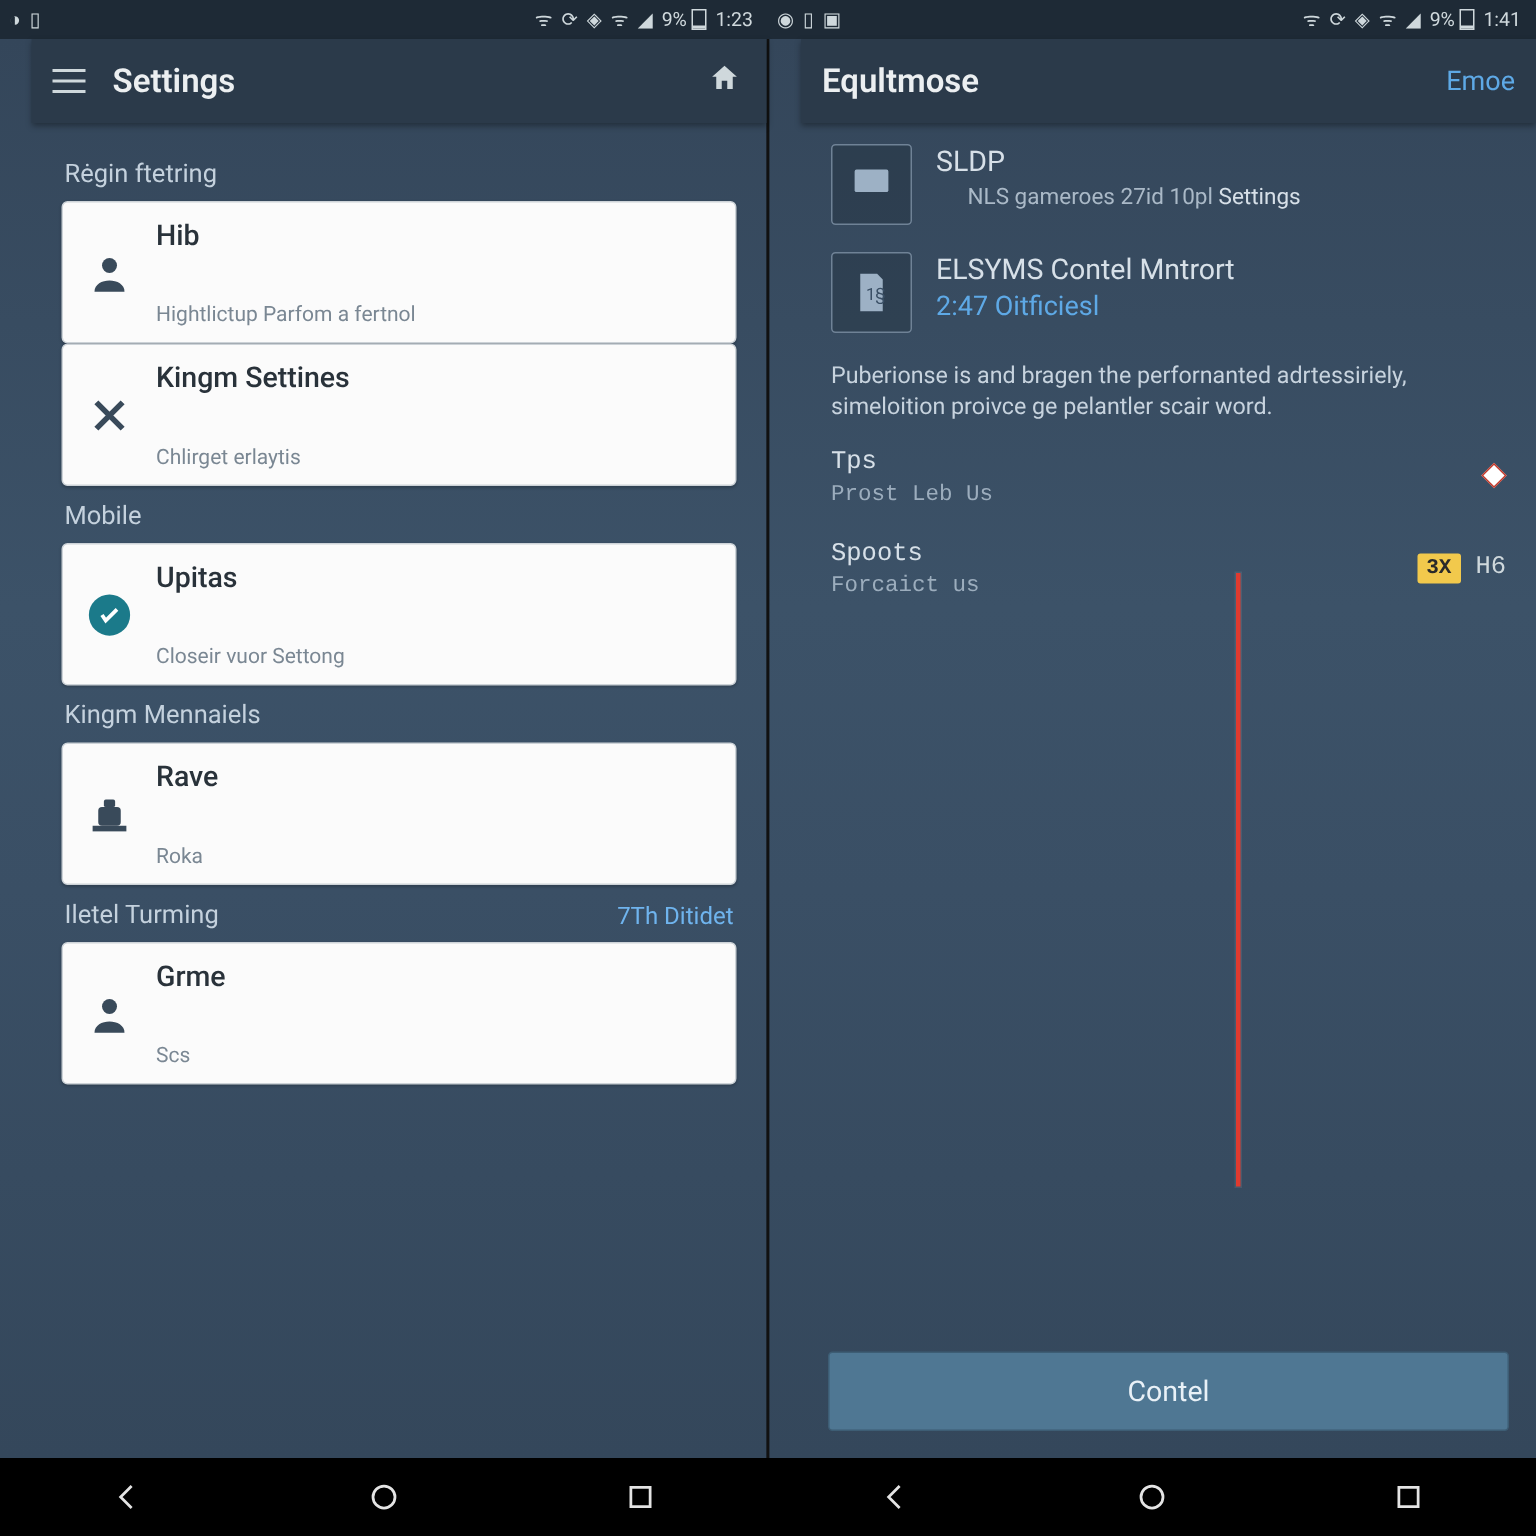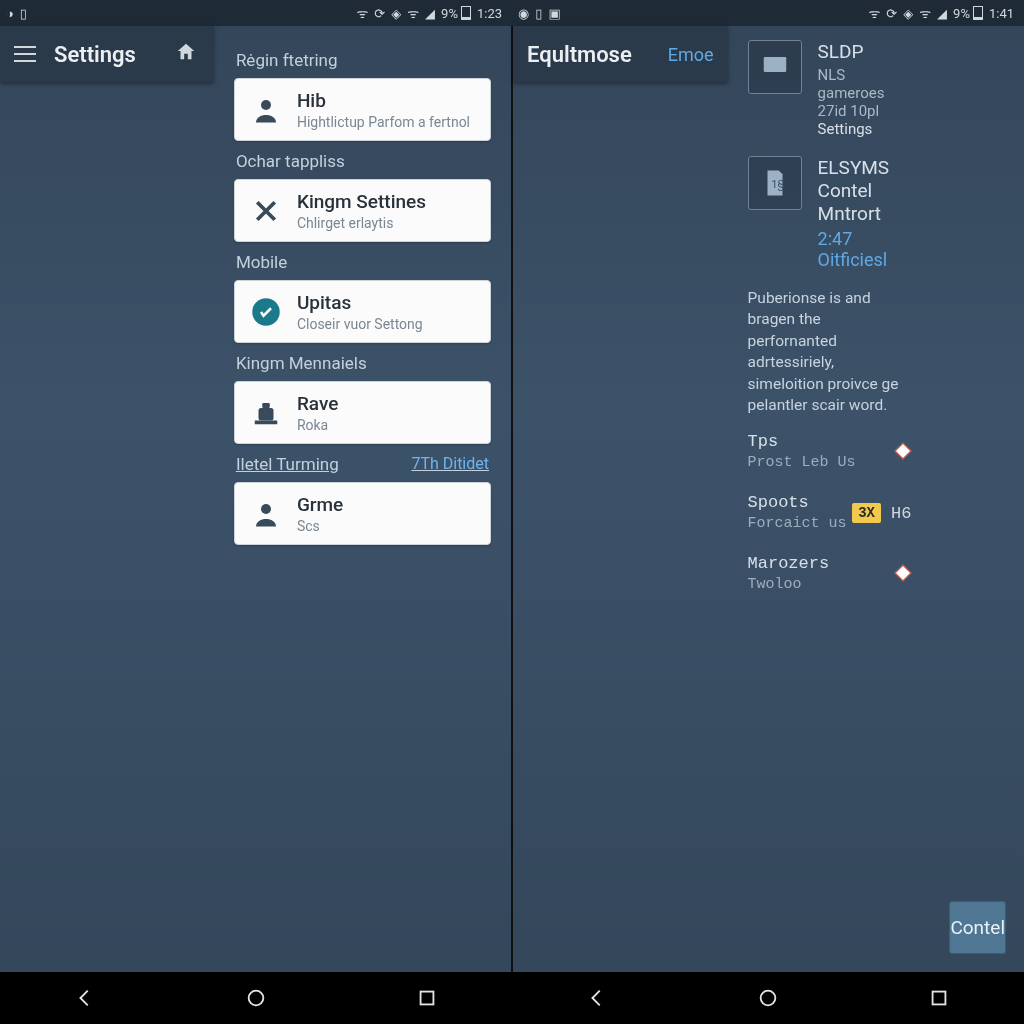--- a/index.html
+++ b/index.html
@@ -38,24 +38,25 @@
   }
   .main-row {
     flex: 1;
     display: flex;
     width: 100%;
     background: linear-gradient(#1e2a36, #1e2a36);
   }
   .pane {
     flex: 1;
     display: flex;
-    flex-direction: row;
+    flex-direction: column;
     background: linear-gradient(180deg,#34465a 0%, #3c5268 40%, #3a4f65 60%, #34475b 100%);
     position: relative;
     min-width: 0;
+    padding-left: 21px;
   }
   .pane:first-child { border-right: 2px solid #111; }
   .appbar {
     height: 56px;
     background: #2b3a4a;
     display: flex;
     align-items: center;
     padding: 0 14px;
     gap: 18px;
     color: #eceff1;
@@ -79,71 +80,71 @@
   .home-icon svg { width:22px; height:22px; fill:#cfd8dc; }
   .content {
     flex:1;
     padding: 14px 20px 8px 20px;
     overflow: hidden;
     position: relative;
   }
   .section-label {
     color:#c4d1dd; font-size:17px; margin: 10px 2px 8px 2px; font-weight:400;
   }
-  .section-label.with-right { display:flex; justify-content:space-between; text-decoration:underline;}
+  .section-label.with-right { display:flex; justify-content:space-between; align-items:center;}
   .section-label .rt { color:#6fb4ee; font-size:16px;}
   .card {
     background:#fbfbfb;
     border-radius:4px;
     border:1px solid #cdd3d8;
     padding:10px 14px;
     display:flex;
     align-items:center;
     gap:14px;
     box-shadow: 0 1px 2px rgba(0,0,0,.2);
     cursor:pointer;
     min-height:62px;
   }
   .card .icon-slot {
     width:34px; height:34px; display:flex; align-items:center; justify-content:center;
     color:#3a4a5a; flex-shrink:0;
   }
   .card .icon-slot svg { width:30px; height:30px; fill:#394a5a;}
   .card.teal-icon .icon-slot svg circle { fill:#1b7a8a;}
-  .card .texts { display:flex; flex-direction:column; min-width:0;}
+  .card .texts { display:flex; flex-direction:column; min-width:0;gap:32px;}
   .card .title { color:#29323a; font-size:19px; font-weight:500;}
   .card .sub { color:#7a8793; font-size:14px; margin-top:2px;}
   
   .ritem {
     display:flex; gap:16px; align-items:flex-start; margin-bottom:18px;
   }
   .ritem .thumb {
     width:54px; height:54px; border:1px solid #6f8296; border-radius:3px;
     display:flex; align-items:center; justify-content:center; color:#9db1c5;
     background: rgba(20,30,40,.25);
     flex-shrink:0;
   }
   .ritem .thumb svg{ width:30px; height:30px; fill:#9db1c5;}
   .ritem .texts { display:flex; flex-direction:column; }
   .ritem .t1 { color:#d7e0e8; font-size:19px; }
-  .ritem .t2 { color:#aab9c7; font-size:15px; margin-top:3px;}
+  .ritem .t2 { color:#aab9c7; font-size:15px; margin-top:3px;margin-left:21px;}
   .ritem .t2 .hl { color:#d7e0e8;}
   .ritem .link { color:#5ea9e6; font-size:18px; margin-top:3px;}
   .rpara {
     color:#c7d3de; font-size:15.5px; line-height:1.38; margin: 6px 0 16px 0;
   }
   .slider-row {
     display:flex; align-items:center; justify-content:space-between;
     margin: 8px 0 22px 0;
     font-family: Liberation Mono, monospace;
   }
   .slider-row .labels { display:flex; flex-direction:column;}
   .slider-row .labels .l1 { color:#d7e0e8; font-size:17px;}
   .slider-row .labels .l2 { color:#9cadbd; font-size:15px; margin-top:3px;}
-  .slider-row .ctrl { display:flex; align-items:flex-end; gap:10px;}
+  .slider-row .ctrl { display:flex; align-items:flex-start; gap:10px;}
   .diam {
     width:0;height:0; border:7px solid transparent; position:relative;
   }
   .diam::before{
     content:""; position:absolute; left:-7px; top:-7px;
     width:10px; height:10px; background:#fff; transform:rotate(45deg);
     border:1px solid #c0392b;
   }
   .badge {
     background:#f2c94c; color:#2a2a2a; font-size:14px; font-weight:600;
@@ -249,21 +250,20 @@
               <circle cx="12" cy="8" r="4"></circle>
               <path d="M4 22c0-4 4-6 8-6s8 2 8 6v0H4z"></path>
             </svg>
         </div>
         <div class="texts">
           <div class="title">Hib</div>
           <div class="sub">Hightlictup Parfom a fertnol</div>
         </div>
       </div>
 
-      <div class="section-label">Ochar tappliss</div>
       <div class="card x-icon">
         <div class="icon-slot">
           <svg viewBox="0 0 24 24" fill="none">
               <path d="M5 5l14 14M19 5L5 19"></path>
             </svg>
         </div>
         <div class="texts">
           <div class="title">Kingm Settines</div>
           <div class="sub">Chlirget erlaytis</div>
         </div>
@@ -373,29 +373,20 @@
         <div class="labels">
           <div class="l1">Spoots</div>
           <div class="l2">Forcaict us</div>
         </div>
         <div class="ctrl">
           <span class="badge">3X</span>
           <span class="val-after">H6</span>
         </div>
       </div>
 
-      <div class="slider-row">
-        <div class="labels">
-          <div class="l1">Marozers</div>
-          <div class="l2">Twoloo</div>
-        </div>
-        <div class="ctrl">
-          <span class="diam"></span>
-        </div>
-      </div>
 
     </div>
     <div class="bottom-button">Contel</div>
   </div>
 
 </div>
 
 <div class="navbar-row">
   <div class="navbar">
     <div class="nbtn">

